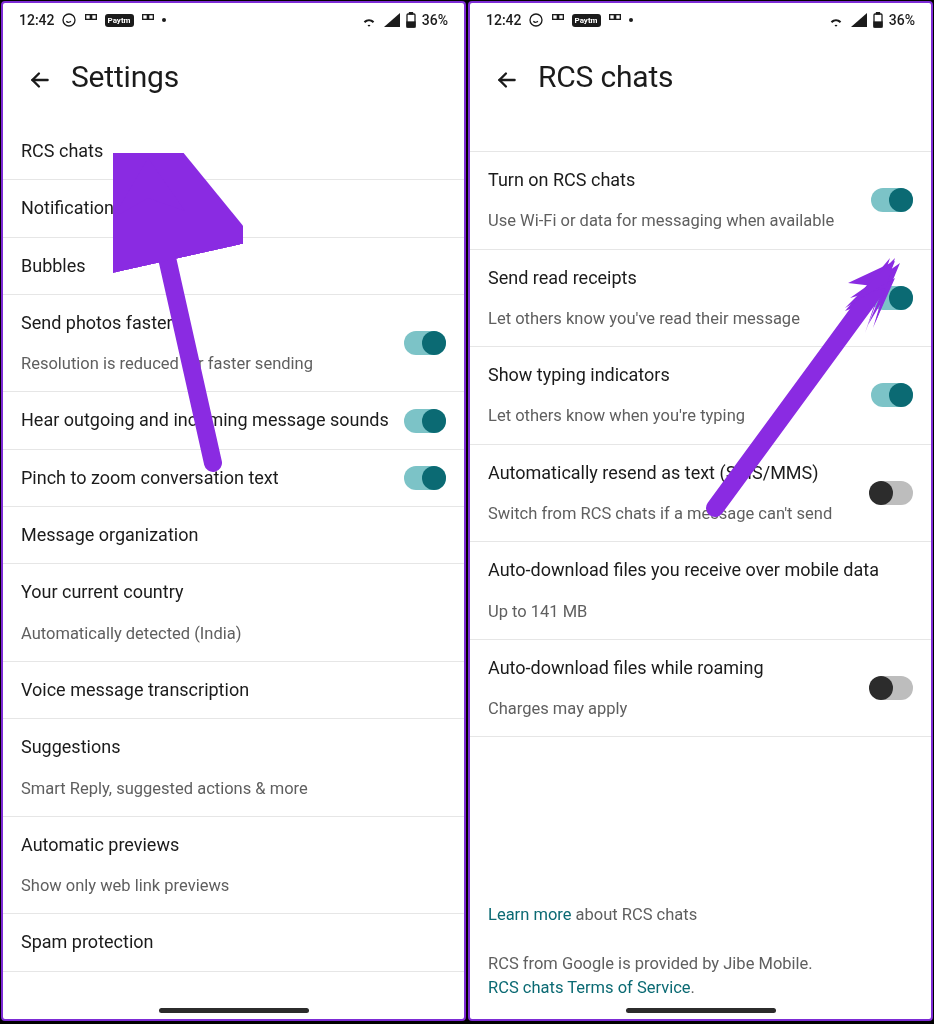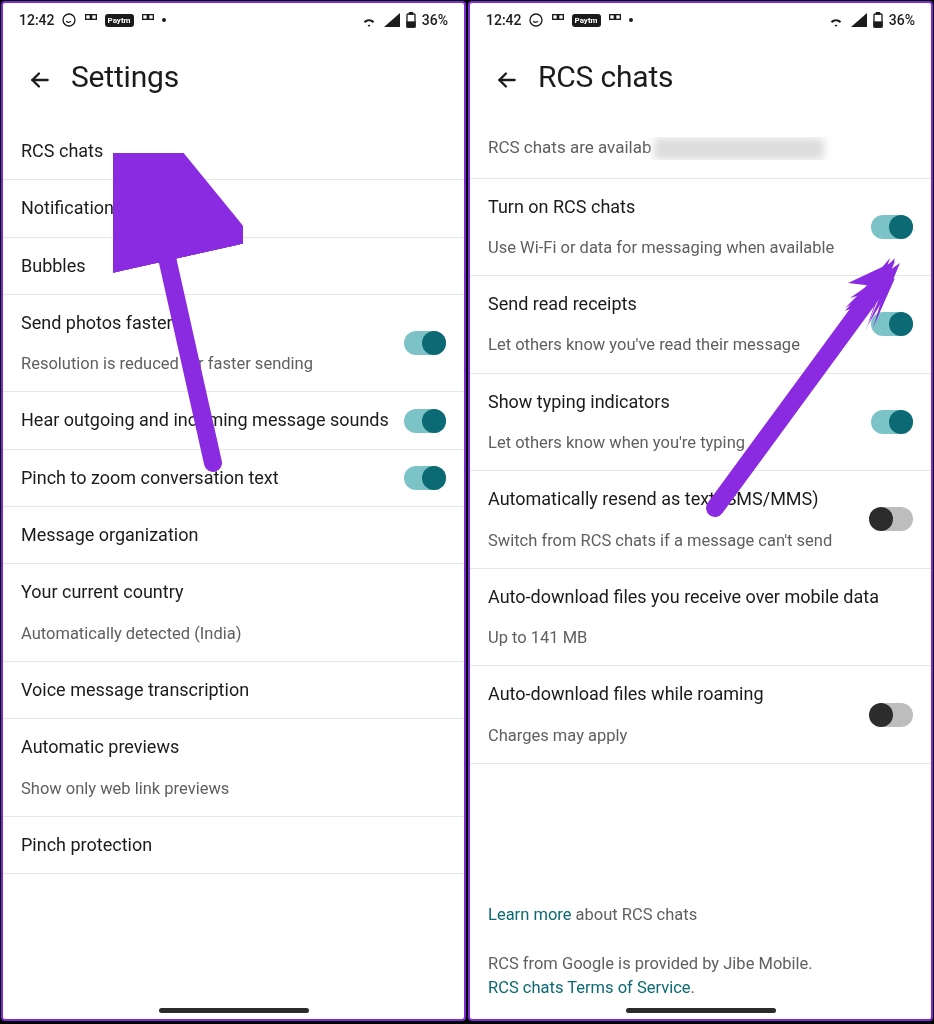--- a/index.html
+++ b/index.html
@@ -242,27 +242,33 @@
           <div class="sub">Automatically detected (India)</div>
         </div>
       </div>
       <div class="row">
         <div class="text">
           <div class="title">Voice message transcription</div>
         </div>
       </div>
       <div class="row">
         <div class="text">
+          <div class="title">Suggestions</div>
+          <div class="sub">Smart Reply, suggested actions &amp; more</div>
+        </div>
+      </div>
+      <div class="row">
+        <div class="text">
           <div class="title">Automatic previews</div>
           <div class="sub">Show only web link previews</div>
         </div>
       </div>
       <div class="row">
         <div class="text">
-          <div class="title">Pinch protection</div>
+          <div class="title">Spam protection</div>
         </div>
       </div>
     </div>
 
   <div class="nav-pill"></div>
 
   <svg class="arrow" style="left:110px;top:150px;" width="130" height="320" viewBox="0 0 130 320">
     <defs>
         <marker id="ah1" markerWidth="10" markerHeight="10" refX="5" refY="5" orient="auto">
           <path d="M0,0 L10,5 L0,10 z" fill="#8a2be2"></path>
@@ -313,23 +319,20 @@
     <div class="back-btn">
       <svg width="26" height="26" viewBox="0 0 24 24" fill="none" stroke="#1b1b1b" stroke-width="2.2" stroke-linecap="round" stroke-linejoin="round">
           <path d="M19 12H5"></path>
           <path d="M11 18l-6-6 6-6"></path>
         </svg>
     </div>
     <div class="page-title">RCS chats</div>
   </div>
 
   <div class="status-section">
-    <div class="status-sub">
-      <span>RCS chats are availab</span><span class="blur-patch"></span>
-    </div>
   </div>
 
   <div class="list" id="right-list">
       <div class="row">
         <div class="text">
           <div class="title">Turn on RCS chats</div>
           <div class="sub">Use Wi-Fi or data for messaging when available</div>
         </div>
         <div class="toggle on"></div>
       </div>

